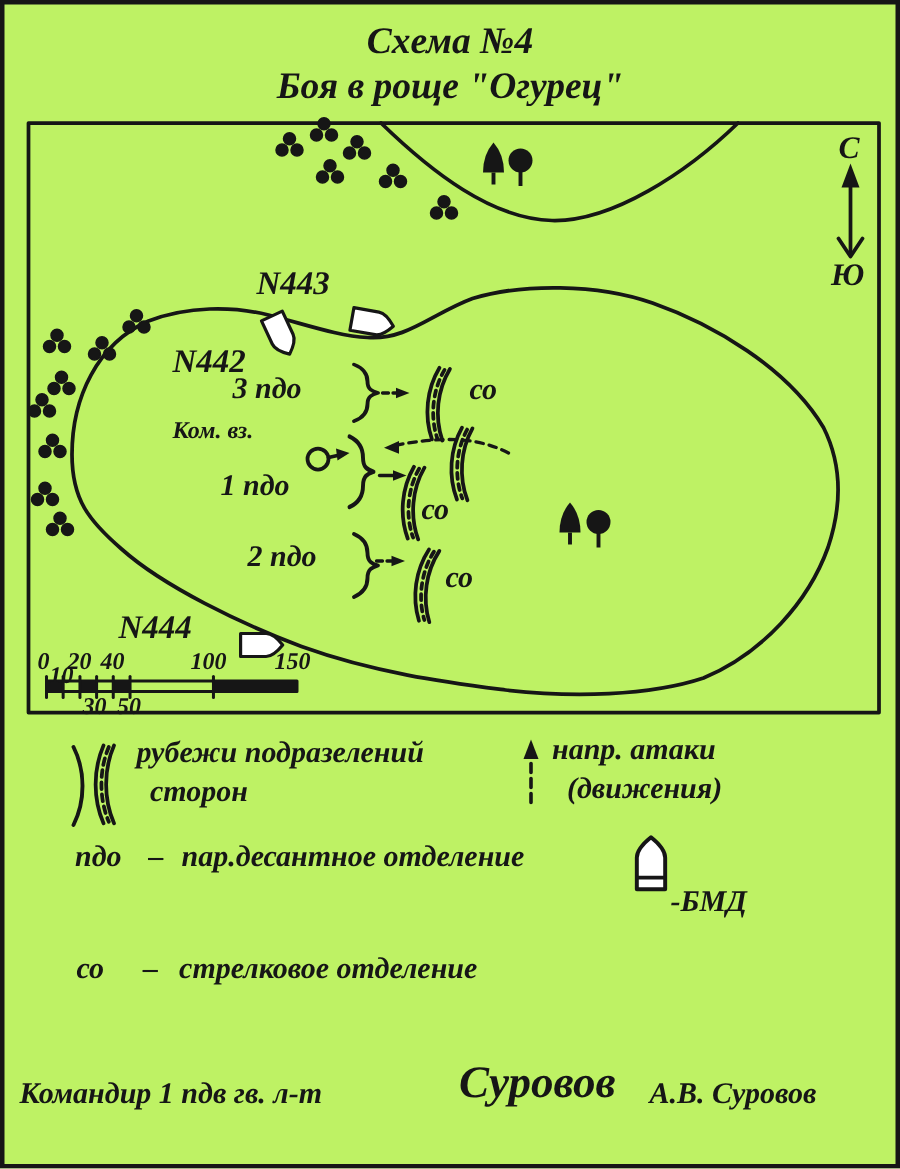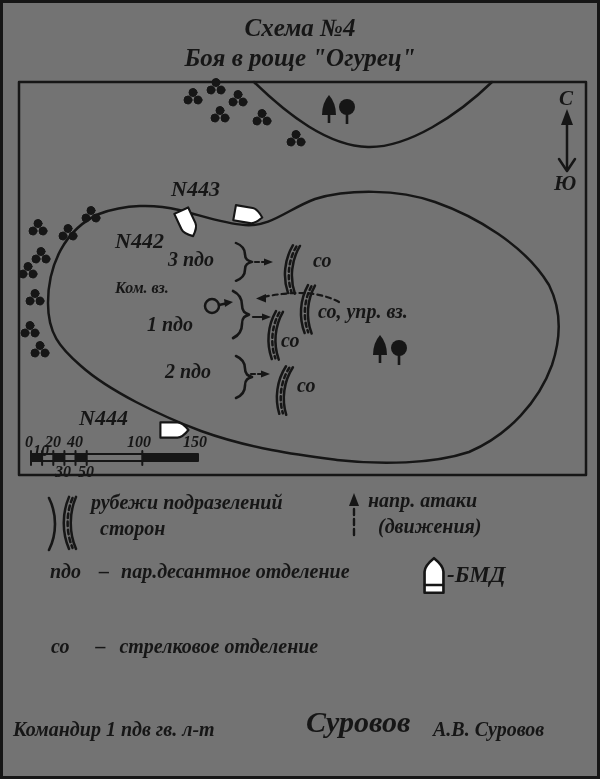--- a/index.html
+++ b/index.html
@@ -1,18 +1,18 @@
 <!DOCTYPE html>
 <html><head>
 <meta charset="utf-8">
 <style>
   html,body{margin:0;padding:0;background:#e8e8e8;}
   .page{
     position:relative;width:600px;height:779px;margin:0 auto;
-    background:#737373;border:3px solid #161616;box-sizing:border-box;
+    background:#bef264;border:3px solid #161616;box-sizing:border-box;
     font-family:"Liberation Serif","DejaVu Serif",serif;overflow:hidden;
   }
   .t{
     position:absolute;white-space:nowrap;color:#161616;
     font-style:italic;font-weight:bold;line-height:1.05;
     font-family:"Liberation Serif","DejaVu Serif",serif;
   }
   .ctr{left:0;right:0;text-align:center;}
   svg{position:absolute;left:0;top:0;}
   svg *{stroke-linecap:round;stroke-linejoin:round;}
@@ -163,24 +163,23 @@
   <div class="t ctr" style="top:12px;font-size:25px;">Схема №4</div>
   <div class="t ctr" style="top:42px;font-size:25px;">Боя в роще "Огурец"</div>
 
   <div class="t" style="left:556px;top:84px;font-size:21px;">С</div>
   <div class="t" style="left:551px;top:169px;font-size:21px;">Ю</div>
 
   <div class="t" style="left:168px;top:174px;font-size:22px;">N443</div>
   <div class="t" style="left:112px;top:226px;font-size:22px;">N442</div>
   <div class="t" style="left:76px;top:403px;font-size:22px;">N444</div>
 
-  <div class="t" style="left:165px;top:246px;font-size:20px;">3 пдо</div>
+  <div class="t" style="left:152px;top:246px;font-size:20px;">3 пдо</div>
   <div class="t" style="left:310px;top:247px;font-size:20px;">со</div>
   <div class="t" style="left:112px;top:277px;font-size:16px;">Ком. вз.</div>
-  <div class="t" style="left:315px;top:298px;font-size:20px;">со, упр. вз.</div>
   <div class="t" style="left:144px;top:311px;font-size:20px;">1 пдо</div>
   <div class="t" style="left:278px;top:327px;font-size:20px;">со</div>
   <div class="t" style="left:162px;top:358px;font-size:20px;">2 пдо</div>
   <div class="t" style="left:294px;top:372px;font-size:20px;">со</div>
 
   <div class="t" style="left:22px;top:431px;font-size:16px;">0</div>
   <div class="t" style="left:42px;top:431px;font-size:16px;">20</div>
   <div class="t" style="left:64px;top:431px;font-size:16px;">40</div>
   <div class="t" style="left:124px;top:431px;font-size:16px;">100</div>
   <div class="t" style="left:180px;top:431px;font-size:16px;">150</div>
@@ -189,21 +188,21 @@
   <div class="t" style="left:75px;top:461px;font-size:16px;">50</div>
 
   <div class="t" style="left:88px;top:489px;font-size:20px;">рубежи подразелений</div>
   <div class="t" style="left:97px;top:515px;font-size:20px;">сторон</div>
   <div class="t" style="left:375px;top:513px;font-size:20px;">(движения)</div>
   <div class="t" style="left:365px;top:487px;font-size:20px;">напр. атаки</div>
 
   <div class="t" style="left:47px;top:558px;font-size:20px;">
     <span>пдо</span><span style="margin-left:18px;">–</span><span style="margin-left:12px;">пар.десантное отделение</span>
   </div>
-  <div class="t" style="left:444px;top:560px;font-size:23px;">-БМД</div>
+  <div class="t" style="left:444px;top:588px;font-size:20px;">-БМД</div>
 
   <div class="t" style="left:48px;top:633px;font-size:20px;">
     <span>со</span><span style="margin-left:26px;">–</span><span style="margin-left:14px;margin-top:36px;">стрелковое отделение</span>
   </div>
 
   <div class="t" style="left:10px;top:716px;font-size:20px;">Командир 1 пдв гв. л-т</div>
   <div class="t" style="left:303px;top:703px;font-size:30px;">Суровов</div>
   <div class="t" style="left:430px;top:716px;font-size:20px;">А.В. Суровов</div>
 
 </div>

